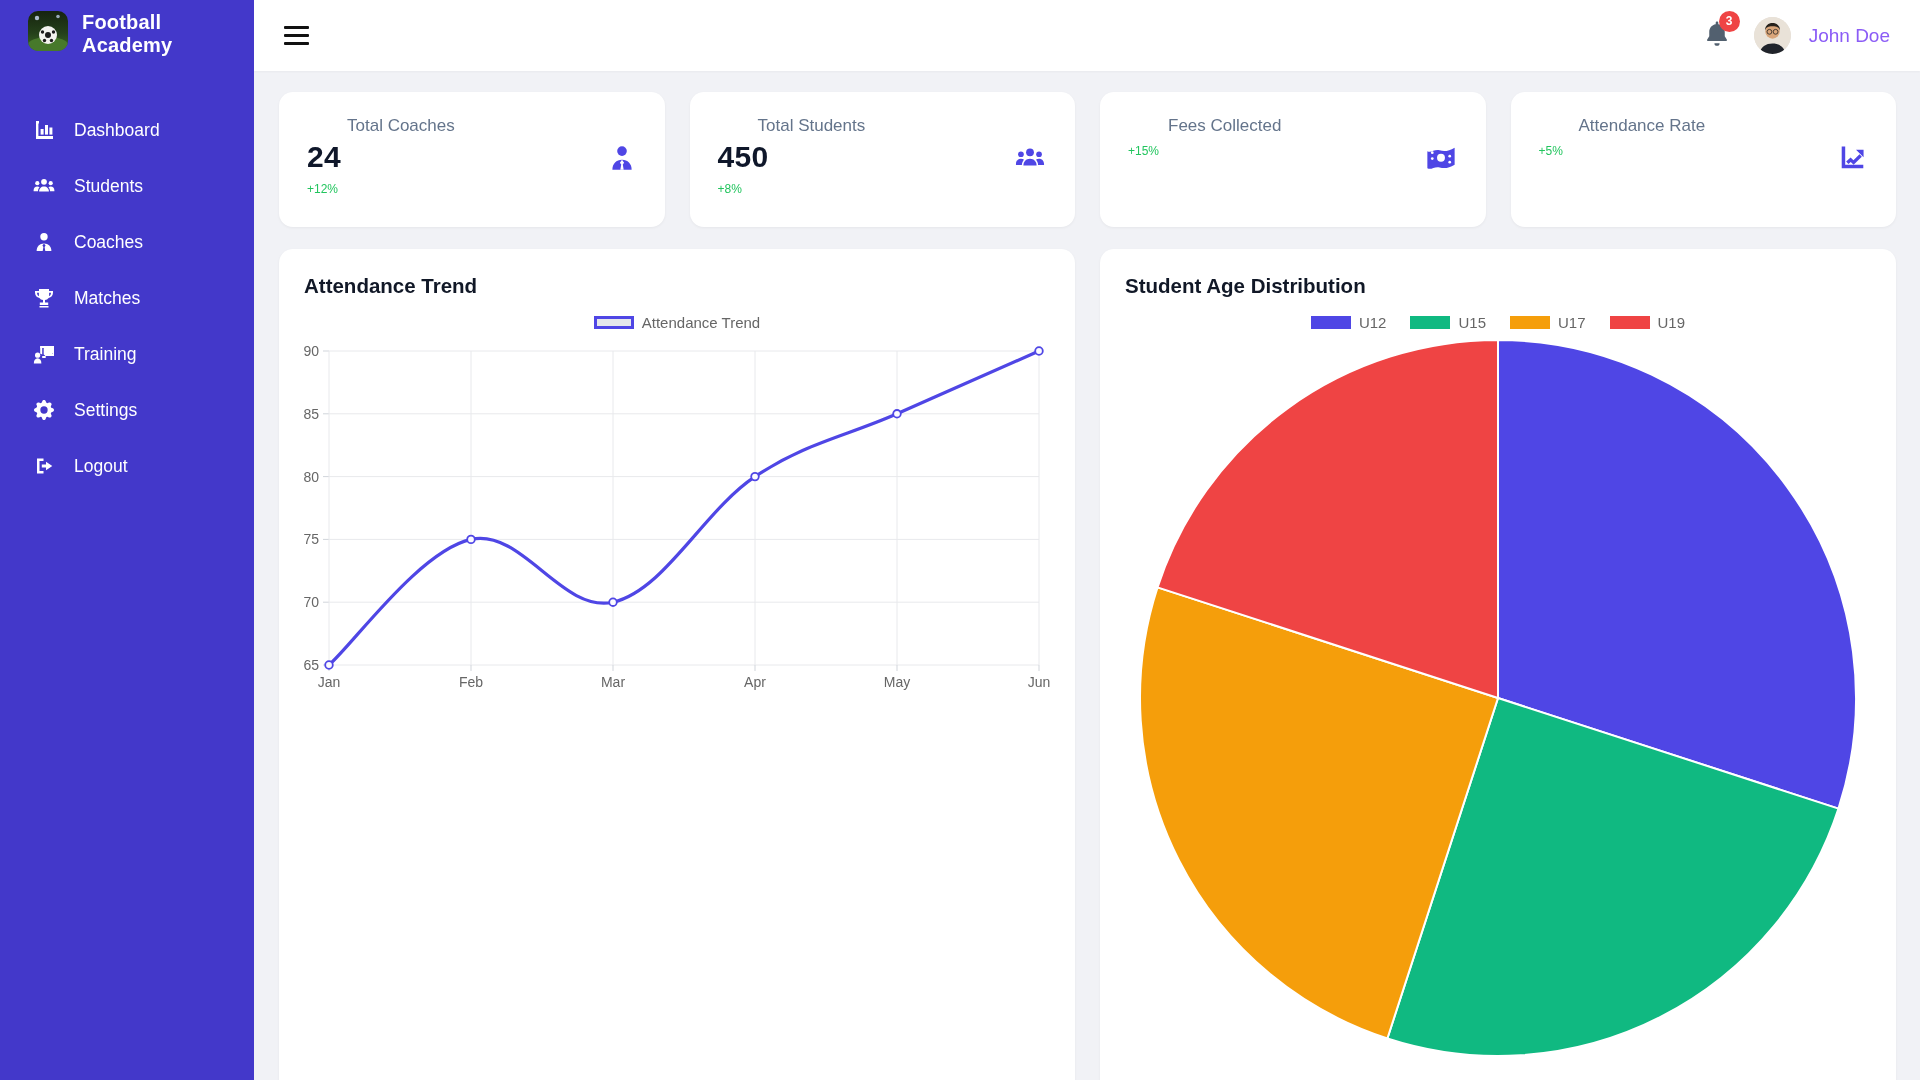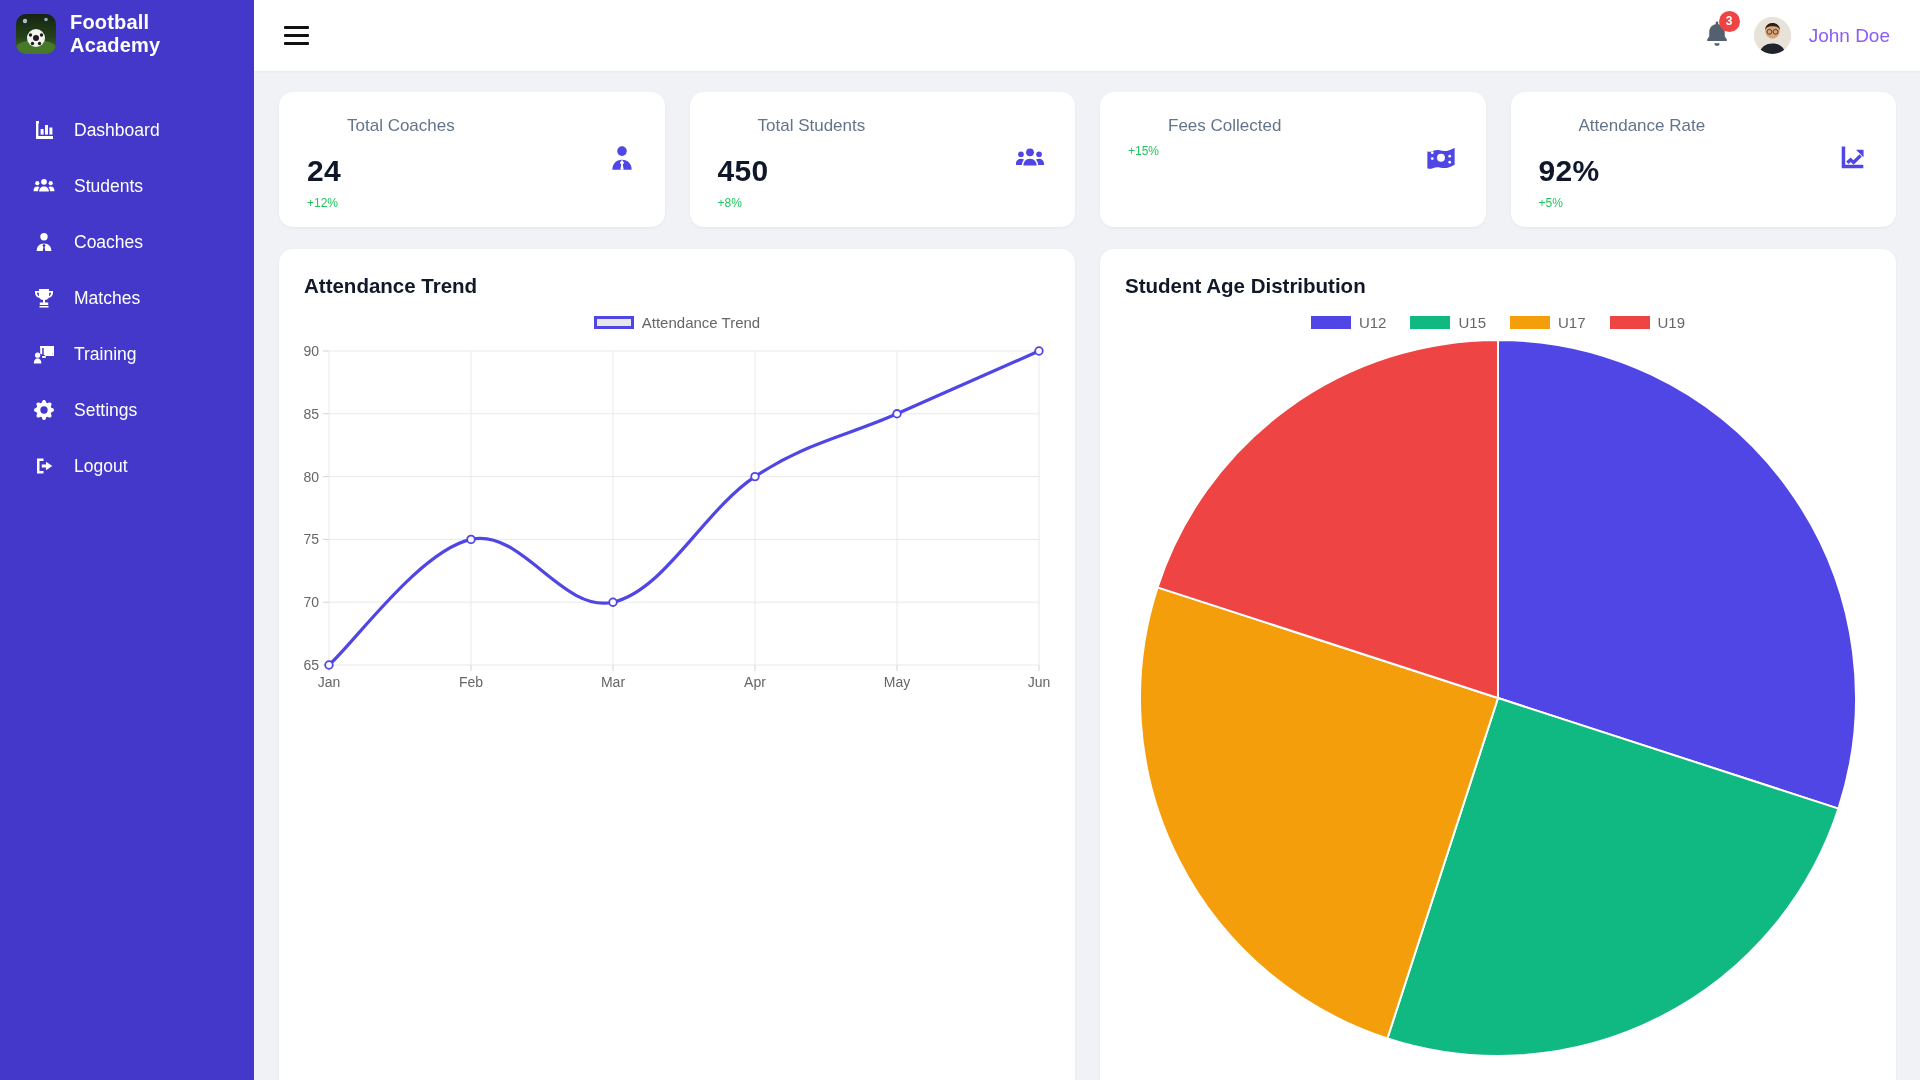--- a/index.html
+++ b/index.html
@@ -6,21 +6,21 @@
   html,body { width:1920px; height:1080px; overflow:hidden; }
   body {
     font-family:"Liberation Sans","DejaVu Sans",sans-serif;
     background:#F1F2F6; color:#111827;
   }
   
   .sidebar {
     position:fixed; left:0; top:0; width:254px; height:1080px;
     background:#4338CA; color:#fff; z-index:10;
   }
-  .brand { display:flex; align-items:center; gap:14px; padding:11px 16px; }
+  .brand { display:flex; gap:14px; padding:11px 28px; }
   .brand-logo { width:40px; height:40px; border-radius:10px; overflow:hidden; flex:0 0 auto; }
   .brand-title { font-size:20px; font-weight:bold; letter-spacing:.2px; }
   .nav { margin-top:34px; }
   .nav-item {
     display:flex; align-items:center; gap:19px; height:56px;
     padding-left:33px; font-size:17.5px; cursor:pointer;
   }
   .nav-icon { width:22px; display:flex; justify-content:center; flex:0 0 auto; }
   
   .header {
@@ -41,21 +41,21 @@
   .avatar { width:37px; height:37px; border-radius:50%; overflow:hidden; background:#E7E0D8; cursor:pointer; }
   .user-name { font-size:19px; color:#8b5cf6; }
   
   .main { margin-left:254px; padding:21px 24px 0 25px; }
   .stats-row { display:flex; gap:25px; }
   .stat-card {
     flex:1; background:#fff; border-radius:14px; padding:24px 28px;
     height:135px; position:relative; box-shadow:0 1px 3px rgba(0,0,0,.05);
   }
   .stat-label { font-size:17px; color:#64748B;margin-left:40px; }
-  .stat-value { font-size:30px; font-weight:800; color:#0F172A; margin-top:18px; letter-spacing:.3px; }
+  .stat-value { font-size:30px; font-weight:800; color:#0F172A; margin-top:4px; letter-spacing:.3px; }
   .stat-delta { font-size:12px; color:#22C55E; margin-top:8px; }
   .stat-icon { position:absolute; right:30px; top:50%; transform:translateY(-50%); }
   
   .charts-row { display:flex; gap:25px; margin-top:22px; align-items:stretch; }
   .chart-card {
     flex:1; background:#fff; border-radius:14px; padding:25px 25px;
     height:1100px; box-shadow:0 1px 3px rgba(0,0,0,.05);
   }
   .chart-title { font-size:20.5px; font-weight:bold; color:#111827; margin-bottom:16px; }
   .legend-row {
@@ -239,21 +239,20 @@
           <circle cx="11" cy="8.3" r="2.9" fill="#fff"></circle>
           <circle cx="4.6" cy="8.9" r="1" fill="#fff"></circle>
           <circle cx="17.4" cy="7.2" r="1" fill="#fff"></circle>
           <circle cx="4.6" cy="4.6" r="1" fill="#fff"></circle>
           <circle cx="17.4" cy="11.6" r="1" fill="#fff"></circle>
         </svg>
       </span>
     </div>
     <div class="stat-card">
       <div class="stat-label">Attendance Rate</div>
-      <div class="stat-value">92%</div>
       <div class="stat-delta">+5%</div>
       <span class="stat-icon">
         <svg width="27" height="27" viewBox="0 0 20 20">
           <path d="M2 1.5h2.6V15H18v2.6H2z" fill="#4F46E5"></path>
           <path d="M5.3 12.6l3.3-3 2.1 2 4.5-4.3 1.7 1.8-6.1 5.9-2.1-2-1.7 1.5z" fill="#4F46E5"></path>
           <path d="M12.6 3.8h5.6v5.6l-5.6-5.6z" fill="#4F46E5"></path>
         </svg>
       </span>
     </div>
   </div>

